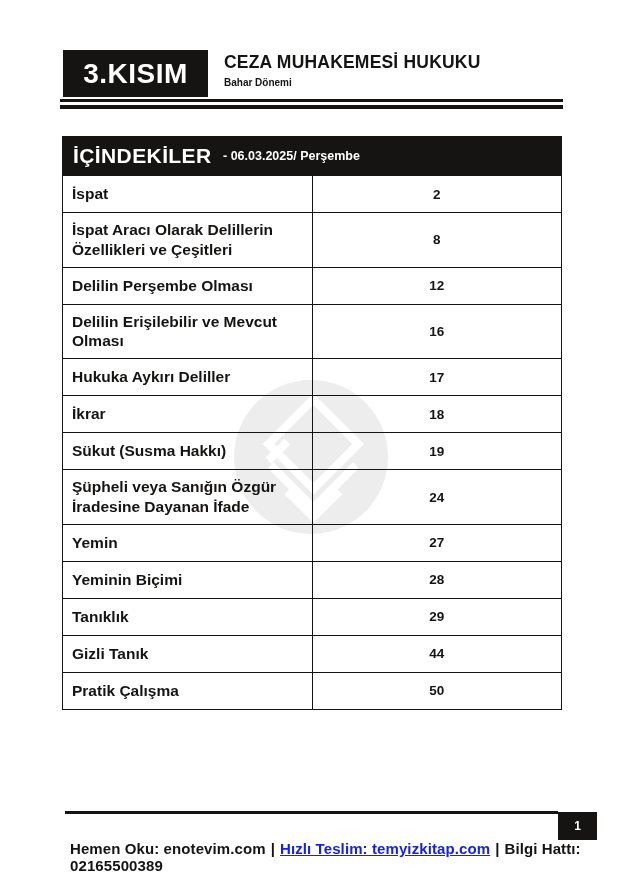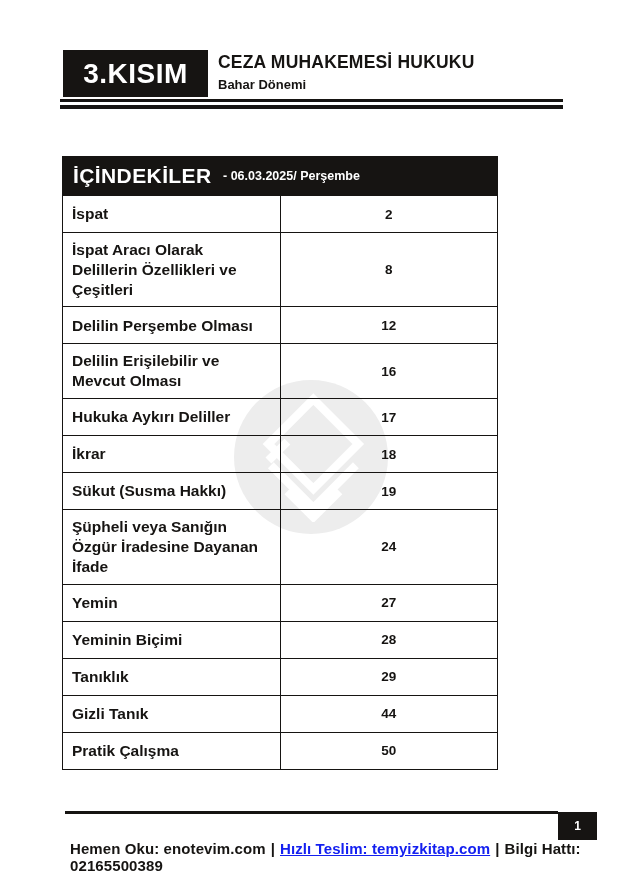--- a/index.html
+++ b/index.html
@@ -10,36 +10,36 @@
     font-family:"Liberation Sans", sans-serif;
     overflow:hidden;
   }
   
   .kisim-box{
     position:absolute;left:63px;top:50px;width:145px;height:47px;
     background:#161412;color:#fff;
     display:flex;align-items:center;justify-content:center;
     font-size:28px;font-weight:bold;letter-spacing:.5px;
   }
-  .title-block{position:absolute;left:218px;top:52px;}
+  .title-block{position:absolute;left:224px;top:52px;}
   .course-title{font-size:17.5px;font-weight:bold;color:#161412;letter-spacing:.2px;}
-  .term{font-size:13px;font-weight:bold;color:#161412;margin-top:4px;}
+  .term{font-size:10px;font-weight:bold;color:#161412;margin-top:4px;}
   .header-rule{
     position:absolute;left:60px;top:99px;width:503px;height:3px;
     border-top:3px solid #161412;border-bottom:4px solid #161412;
   }
   
   .watermark{
     position:absolute;left:234px;top:380px;width:154px;height:154px;
     border-radius:50%;background:#ededed;z-index:0;
     display:flex;align-items:center;justify-content:center;
   }
   
   table.toc{
-    position:absolute;left:62px;top:156px;width:436px;
+    position:absolute;left:62px;top:136px;width:500px;
     border-collapse:collapse;z-index:1;background:transparent;
     table-layout:fixed;
   }
   table.toc, table.toc th, table.toc td{border:1.6px solid #161412;}
   table.toc th.bar{
     background:#161412;color:#fff;height:38px;
     text-align:left;vertical-align:middle;padding:0 0 0 10px;
   }
   .toc-title-big{font-size:21px;font-weight:bold;letter-spacing:.4px;vertical-align:middle;}
   .toc-date{font-size:12.5px;font-weight:bold;margin-left:7px;vertical-align:middle;}

